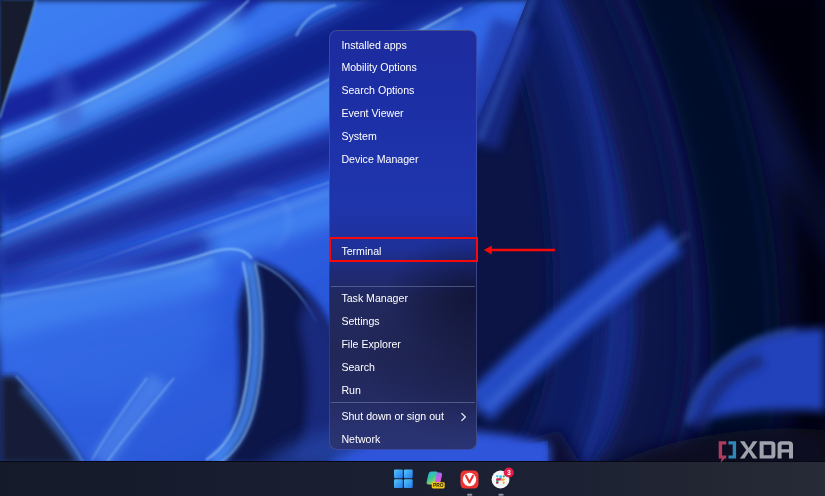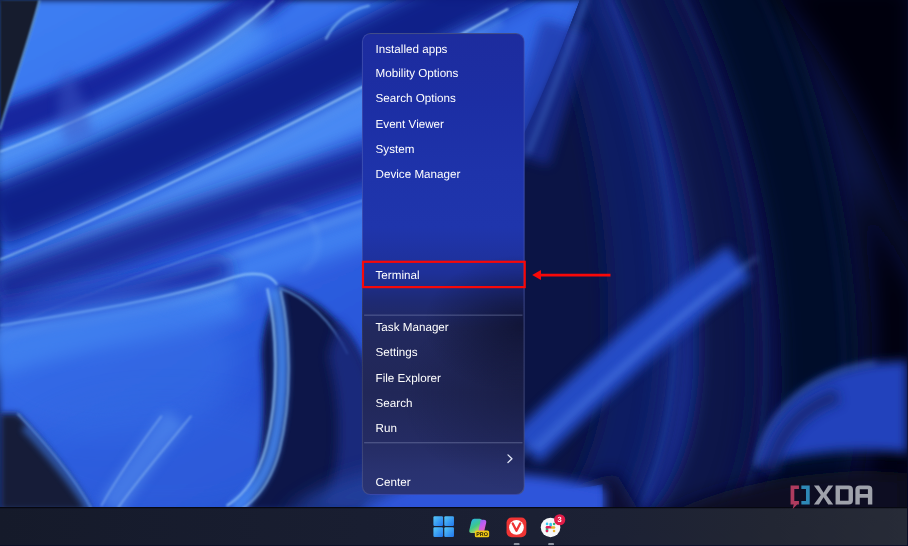--- a/index.html
+++ b/index.html
@@ -135,21 +135,22 @@
   <div class="mi" style="top:94.65px">System</div>
   <div class="mi" style="top:117.55px">Device Manager</div>
   <div class="mi" style="top:209.15px">Terminal</div>
   <div class="sep" style="top:255.6px"></div>
   <div class="mi" style="top:256.65px">Task Manager</div>
   <div class="mi" style="top:279.55px">Settings</div>
   <div class="mi" style="top:302.45px">File Explorer</div>
   <div class="mi" style="top:325.35px">Search</div>
   <div class="mi" style="top:348.25px">Run</div>
   <div class="sep" style="top:371.8px"></div>
-  <div class="mi" style="top:397.55px">Center</div>
+  <div class="mi" style="top:374.85px">Shut down or sign out</div>
+  <div class="mi" style="top:397.55px">Network</div>
   <svg style="position:absolute;left:129.5px;top:381.5px" width="7" height="10" viewBox="0 0 7 10">
     <path d="M1.8,1.5 L5.4,5 L1.8,8.5" fill="none" stroke="#dfe4f4" stroke-width="1.2" stroke-linecap="round" stroke-linejoin="round"></path>
   </svg>
 </div>
 
 <div id="redbox"></div>
 <svg id="arrow" width="75" height="18" viewBox="0 0 75 18">
   <line x1="8" y1="9" x2="73" y2="9" stroke="#f80808" stroke-width="2.5"></line>
   <path d="M1.8,9 L9.8,4.4 L9.8,13.6 Z" fill="#f80808"></path>
 </svg>

